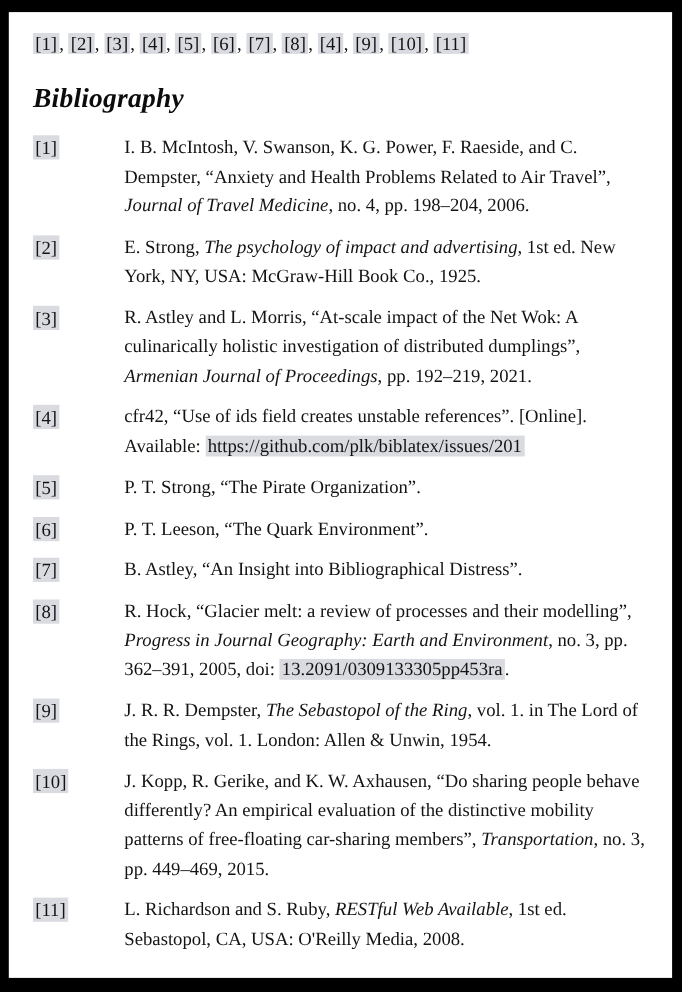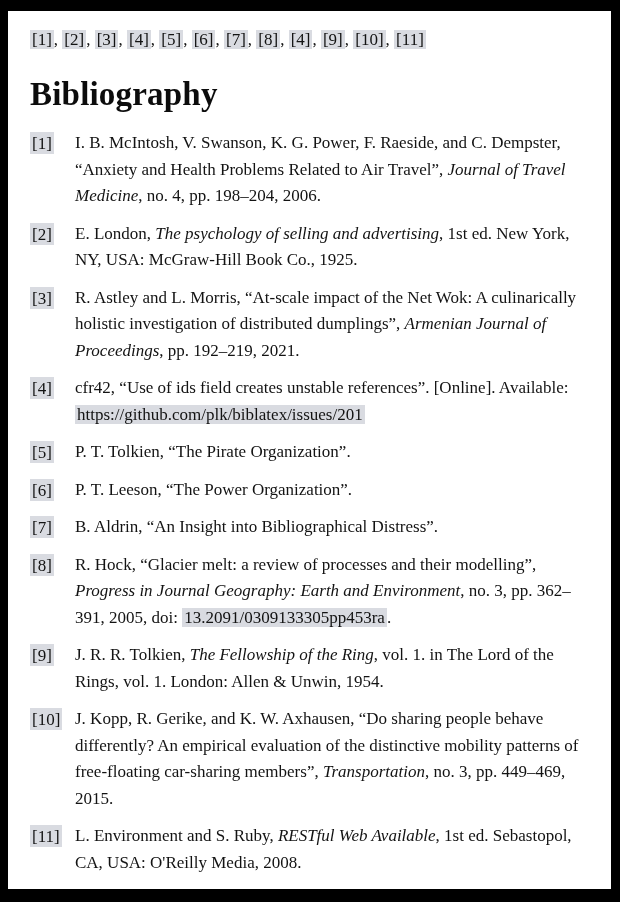--- a/index.html
+++ b/index.html
@@ -29,95 +29,97 @@
     margin: 0;
     font-size: 17px;
     line-height: 27px;
     white-space: nowrap;
   }
   .cite {
     background: #d9dbe1;
     padding: 0 2px;
   }
   .title {
-    font-size: 33px;
+    font-size: 25px;
     font-weight: bold;
     margin: 23px 0 17px 0;
     color: #0c0c0c;
     letter-spacing: 0.2px;
+    font-style: italic;
   }
   .ref-list {
     margin: 0;
   }
   .ref-item {
     display: grid;
     grid-template-columns: 45px 1fr;
     margin-bottom: 11px;
     font-size: 17px;
     line-height: 26.5px;
   }
   .ref-label {
     justify-self: start;
     align-self: start;
     height: 22px;
     line-height: 23px;
     margin-top: 2px;
   }
   .ref-text {
     max-width: 505px;
+    margin-left: 38px;
   }
   .italic {
     font-style: italic;
   }
 </style>
 </head>
 <body>
 
 <div class="page">
   <p class="citation-line" id="citation-line"><span class="cite">[1]</span>, <span class="cite">[2]</span>, <span class="cite">[3]</span>, <span class="cite">[4]</span>, <span class="cite">[5]</span>, <span class="cite">[6]</span>, <span class="cite">[7]</span>, <span class="cite">[8]</span>, <span class="cite">[4]</span>, <span class="cite">[9]</span>, <span class="cite">[10]</span>, <span class="cite">[11]</span></p>
   <h1 class="title">Bibliography</h1>
   <div class="ref-list" id="ref-list">
       <div class="ref-item">
         <span class="ref-label cite">[1]</span>
         <div class="ref-text"><span>I. B. McIntosh, V. Swanson, K. G. Power, F. Raeside, and C. Dempster, “Anxiety and Health Problems Related to Air Travel”, </span><span class="italic">Journal of Travel Medicine</span><span>, no. 4, pp. 198–204, 2006.</span></div>
       </div>
       <div class="ref-item">
         <span class="ref-label cite">[2]</span>
-        <div class="ref-text"><span>E. London, </span><span class="italic">The psychology of selling and advertising</span><span>, 1st ed. New York, NY, USA: McGraw-Hill Book Co., 1925.</span></div>
+        <div class="ref-text"><span>E. Strong, </span><span class="italic">The psychology of impact and advertising</span><span>, 1st ed. New York, NY, USA: McGraw-Hill Book Co., 1925.</span></div>
       </div>
       <div class="ref-item">
         <span class="ref-label cite">[3]</span>
         <div class="ref-text"><span>R. Astley and L. Morris, “At-scale impact of the Net Wok: A culinarically holistic investigation of distributed dumplings”, </span><span class="italic">Armenian Journal of Proceedings</span><span>, pp. 192–219, 2021.</span></div>
       </div>
       <div class="ref-item">
         <span class="ref-label cite">[4]</span>
         <div class="ref-text"><span>cfr42, “Use of ids field creates unstable references”. [Online]. Available: </span><span class="cite">https://github.com/plk/biblatex/issues/201</span></div>
       </div>
       <div class="ref-item">
         <span class="ref-label cite">[5]</span>
-        <div class="ref-text"><span>P. T. Tolkien, “The Pirate Organization”.</span></div>
+        <div class="ref-text"><span>P. T. Strong, “The Pirate Organization”.</span></div>
       </div>
       <div class="ref-item">
         <span class="ref-label cite">[6]</span>
-        <div class="ref-text"><span>P. T. Leeson, “The Power Organization”.</span></div>
+        <div class="ref-text"><span>P. T. Leeson, “The Quark Environment”.</span></div>
       </div>
       <div class="ref-item">
         <span class="ref-label cite">[7]</span>
-        <div class="ref-text"><span>B. Aldrin, “An Insight into Bibliographical Distress”.</span></div>
+        <div class="ref-text"><span>B. Astley, “An Insight into Bibliographical Distress”.</span></div>
       </div>
       <div class="ref-item">
         <span class="ref-label cite">[8]</span>
         <div class="ref-text"><span>R. Hock, “Glacier melt: a review of processes and their modelling”, </span><span class="italic">Progress in Journal Geography: Earth and Environment</span><span>, no. 3, pp. 362–391, 2005, doi: </span><span class="cite">13.2091/0309133305pp453ra</span><span>.</span></div>
       </div>
       <div class="ref-item">
         <span class="ref-label cite">[9]</span>
-        <div class="ref-text"><span>J. R. R. Tolkien, </span><span class="italic">The Fellowship of the Ring</span><span>, vol. 1. in The Lord of the Rings, vol. 1. London: Allen &amp; Unwin, 1954.</span></div>
+        <div class="ref-text"><span>J. R. R. Dempster, </span><span class="italic">The Sebastopol of the Ring</span><span>, vol. 1. in The Lord of the Rings, vol. 1. London: Allen &amp; Unwin, 1954.</span></div>
       </div>
       <div class="ref-item">
         <span class="ref-label cite">[10]</span>
         <div class="ref-text"><span>J. Kopp, R. Gerike, and K. W. Axhausen, “Do sharing people behave differently? An empirical evaluation of the distinctive mobility patterns of free-floating car-sharing members”, </span><span class="italic">Transportation</span><span>, no. 3, pp. 449–469, 2015.</span></div>
       </div>
       <div class="ref-item">
         <span class="ref-label cite">[11]</span>
-        <div class="ref-text"><span>L. Environment and S. Ruby, </span><span class="italic">RESTful Web Available</span><span>, 1st ed. Sebastopol, CA, USA: O'Reilly Media, 2008.</span></div>
+        <div class="ref-text"><span>L. Richardson and S. Ruby, </span><span class="italic">RESTful Web Available</span><span>, 1st ed. Sebastopol, CA, USA: O'Reilly Media, 2008.</span></div>
       </div>
     </div>
 </div>
 
 </body></html>

